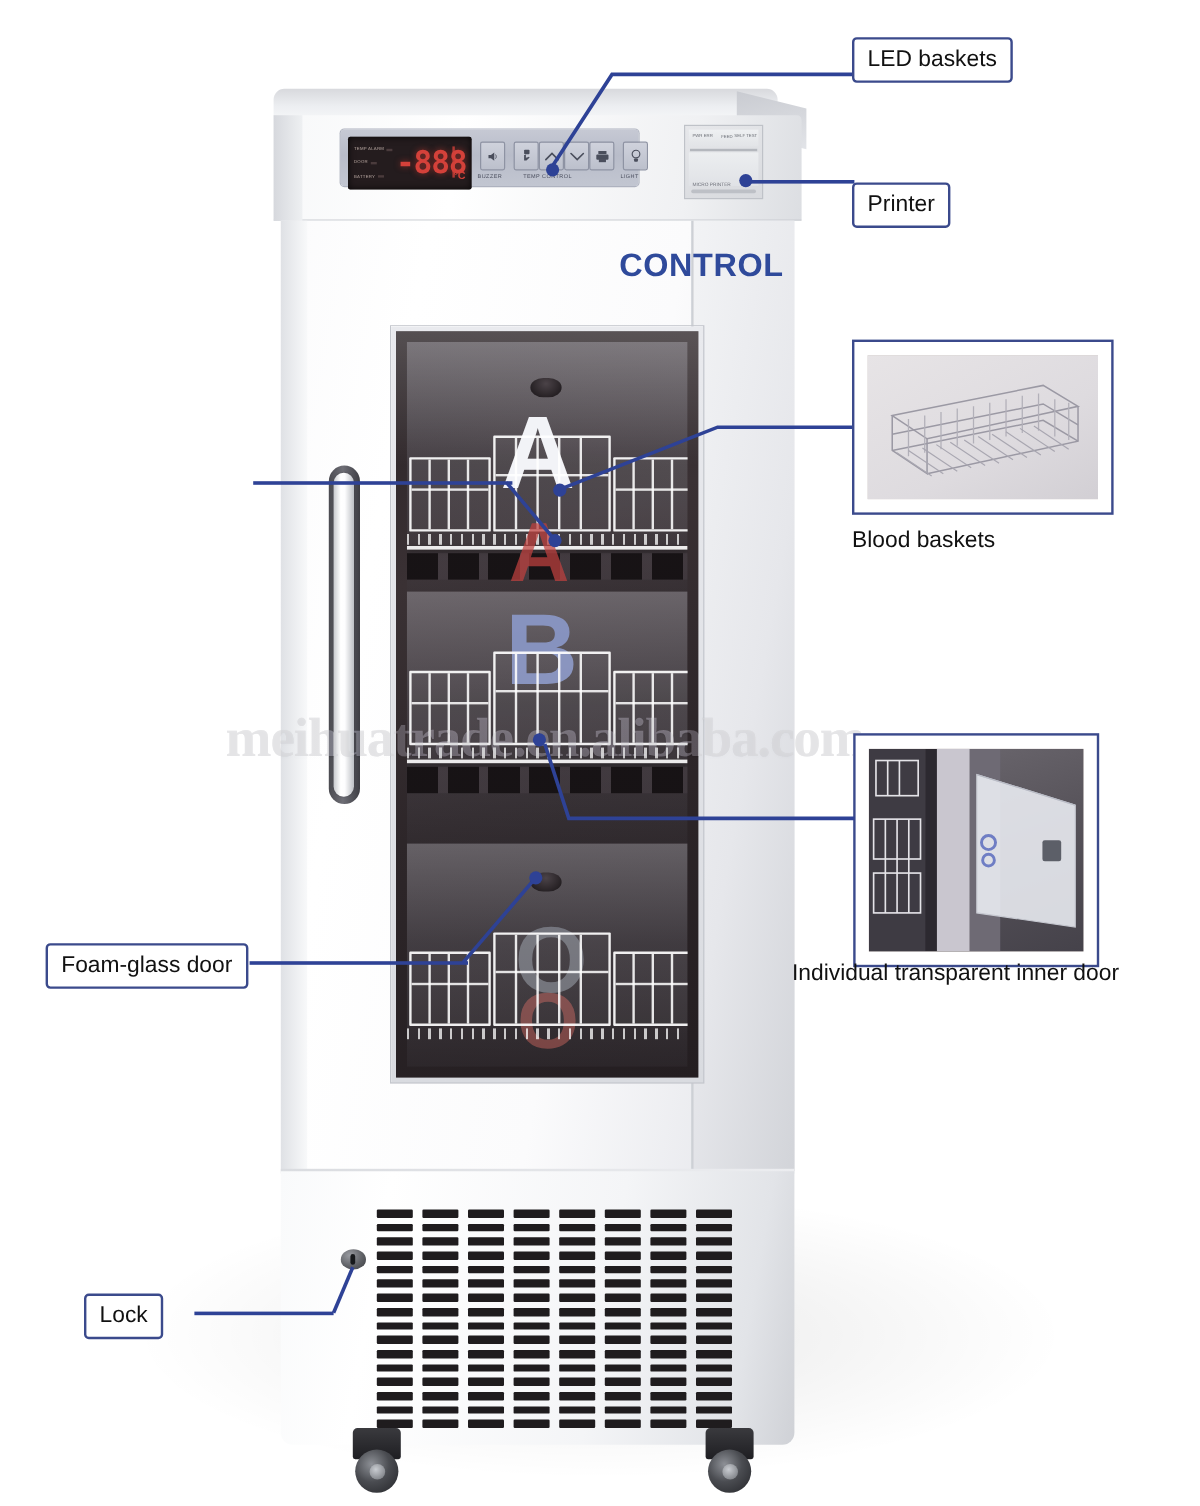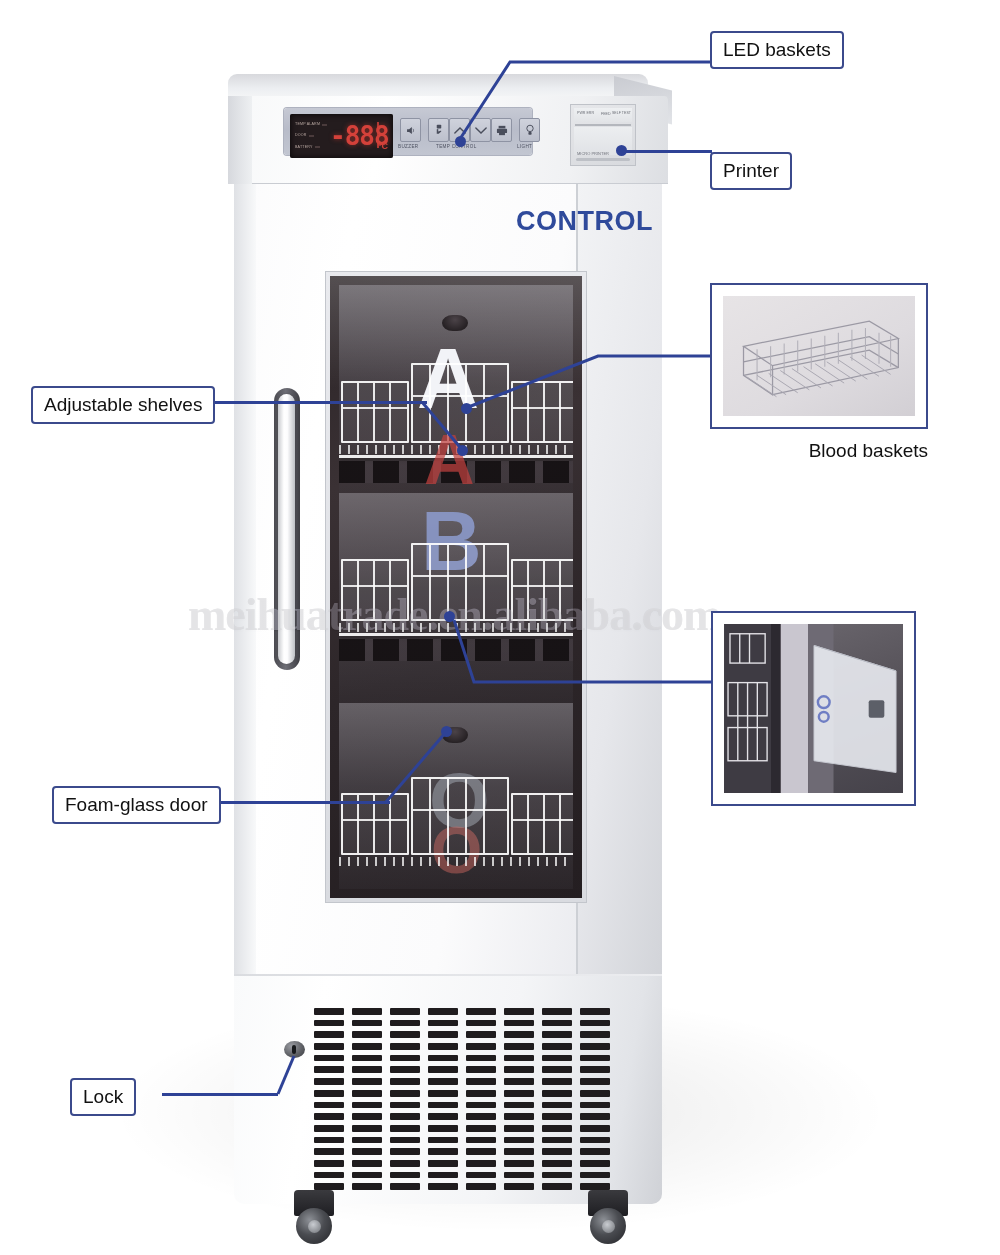--- a/index.html
+++ b/index.html
@@ -28,21 +28,21 @@
   .dot { position: absolute; width: 11px; height: 11px; border-radius: 50%;
          background: #2e4296; z-index: 36; }
   .diag { position: absolute; z-index: 35; overflow: visible; }
 
   
   .inset {
     position: absolute; border: 2px solid #3b4a8c; background: #fff; z-index: 30;
   }
   .inset-inner { position: absolute; inset: 11px; background: #cfc9c5; overflow: hidden; }
   .inset-cap {
-    position: absolute; text-align: right; font-size: 19px; color: #111; z-index: 30;
+    position: absolute; text-align: left; font-size: 19px; color: #111; z-index: 30;
     white-space: nowrap;
   }
 
   
   #cabinet { position: absolute; z-index: 10; }
 
   .shadow-blob {
     position: absolute; left: 120px; top: 995px; width: 760px; height: 235px;
     background: radial-gradient(ellipse at 50% 50%, rgba(0,0,0,0.085) 0%, rgba(0,0,0,0.0) 72%);
     z-index: 5;
@@ -708,54 +708,54 @@
           <rect x="86" y="0" width="26" height="173" fill="#6e6a74"></rect>
           <path d="M92 22 L176 48 L176 152 L92 140 Z" fill="rgba(240,242,248,.86)" stroke="#c6c8d0"></path>
           <path d="M92 22 L176 48" stroke="#b9bcc6"></path>
           <rect x="148" y="78" width="16" height="18" rx="2" fill="#5c5f68"></rect>
           <circle cx="102" cy="80" r="6" fill="none" stroke="#6f7ec4" stroke-width="2.5"></circle>
           <circle cx="102" cy="95" r="5" fill="none" stroke="#6f7ec4" stroke-width="2.5"></circle>
         </svg>
       </div>
     </div>
   </div>
+  <div class="inset-cap" style="left:660px; top:801px; width:320px;">Individual transparent inner door</div>
 
   <svg class="diag" style="left:450px; top:40px; width:270px; height:110px;">
     <path d="M8 102 L60 22 L262 22" stroke="#2e4296" stroke-width="3" fill="none"></path>
   </svg>
   <div class="dot" style="left:455px; top:136px;"></div>
   <div class="callout" style="left:710px; top:31px;">LED baskets</div>
 
   <div class="leader h" style="left:620px; top:150px; width:92px;"></div>
   <div class="dot" style="left:616px; top:145px;"></div>
   <div class="callout" style="left:710px; top:152px;">Printer</div>
 
   <div class="leader h" style="left:211px; top:401px; width:216px;"></div>
   <svg class="diag" style="left:420px; top:396px; width:60px; height:62px;">
     <path d="M2 6 L44 56" stroke="#2e4296" stroke-width="3" fill="none"></path>
   </svg>
   <div class="dot" style="left:457px; top:445px;"></div>
-  <div class="callout" style="left:31px; top:386px;">Adjustable shelves</div>
 
   <svg class="diag" style="left:458px; top:352px; width:256px; height:60px;">
     <path d="M252 4 L140 4 L8 56" stroke="#2e4296" stroke-width="3" fill="none"></path>
   </svg>
   <div class="dot" style="left:461px; top:403px;"></div>
 
   <svg class="diag" style="left:448px; top:616px; width:268px; height:74px;">
     <path d="M6 4 L26 66 L264 66" stroke="#2e4296" stroke-width="3" fill="none"></path>
   </svg>
   <div class="dot" style="left:444px; top:611px;"></div>
 
   <div class="leader h" style="left:208px; top:801px; width:182px;"></div>
   <svg class="diag" style="left:384px; top:726px; width:74px; height:80px;">
     <path d="M2 76 L62 6" stroke="#2e4296" stroke-width="3" fill="none"></path>
   </svg>
   <div class="dot" style="left:441px; top:726px;"></div>
-  <div class="callout" style="left:52px; top:786px;">Foam-glass door</div>
+  <div class="callout" style="left:38px; top:786px;">Foam-glass door</div>
 
   <div class="leader h" style="left:162px; top:1093px; width:116px;"></div>
   <svg class="diag" style="left:272px; top:1052px; width:34px; height:46px;">
     <path d="M6 42 L22 4" stroke="#2e4296" stroke-width="3" fill="none"></path>
   </svg>
   <div class="callout" style="left:70px; top:1078px;">Lock</div>
 
 </div>
 
 </body></html>

